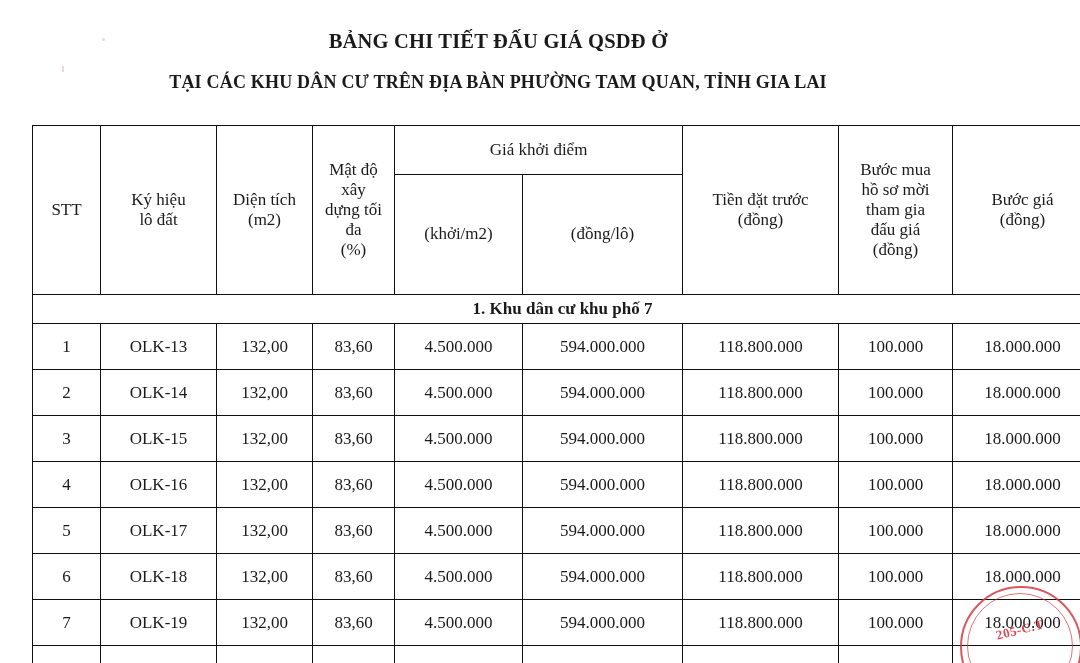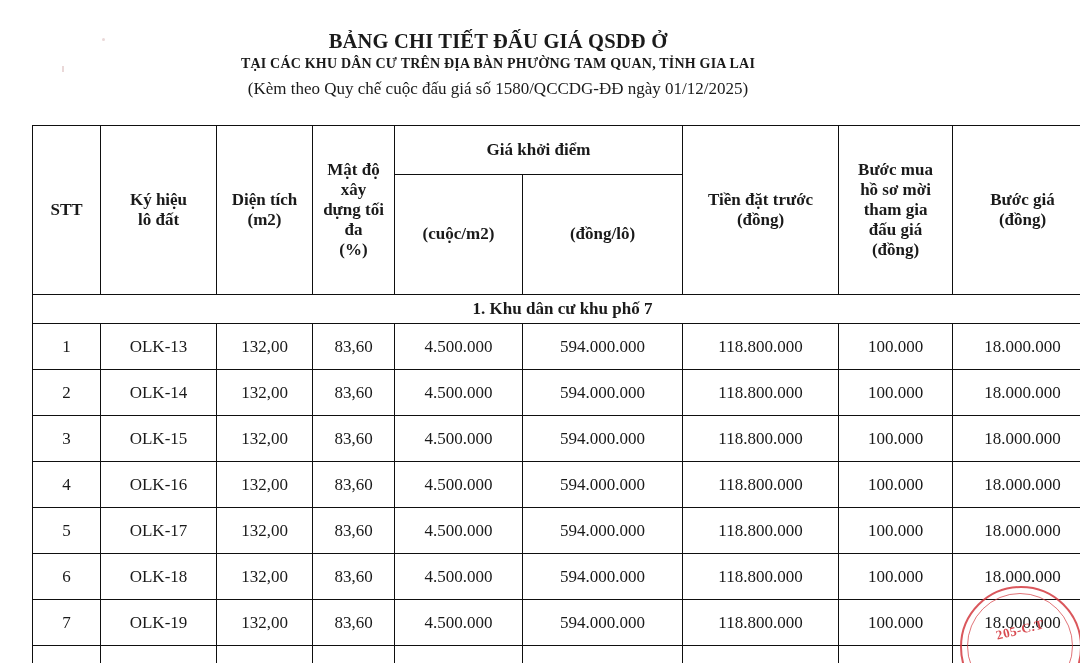--- a/index.html
+++ b/index.html
@@ -36,25 +36,25 @@
     padding-top: 28px;
     text-align: center;
   }
   .title-line-1 {
     font-size: 20.5px;
     font-weight: bold;
     letter-spacing: .2px;
     line-height: 1.28;
   }
   .title-line-2 {
-    font-size: 14px;
+    font-size: 18px;
     font-weight: bold;
     letter-spacing: .2px;
     line-height: 1.3;
-    margin-top: 1px;
+    margin-top: 17px;
   }
   .subtitle {
     font-size: 17px;
     margin-top: 5px;
     line-height: 1.3;
   }
 
   table.auction {
     position: absolute;
     left: 32px;
@@ -65,21 +65,21 @@
   }
   table.auction th,
   table.auction td {
     border: 1px solid #0f0f0f;
     text-align: center;
     vertical-align: middle;
     font-size: 17px;
     padding: 0;
   }
   table.auction thead th {
-    font-weight: bold;
+    font-weight: normal;
     line-height: 1.18;
     padding: 3px 2px;
   }
   .th-stt { height: 155px; margin-left: 48px; }
   .section-row td {
     text-align: left;
     font-weight: bold;
     font-size: 17px;
     padding: 5px 10px 6px 10px;
     height: 28px;
@@ -161,21 +161,20 @@
 <body>
 
 <div class="page">
 
   <span class="scan-mark m1"></span>
   <span class="scan-mark m2"></span>
 
   <div class="doc-header">
     <div class="title-line-1">BẢNG CHI TIẾT ĐẤU GIÁ QSDĐ Ở</div>
     <div class="title-line-2">TẠI CÁC KHU DÂN CƯ TRÊN ĐỊA BÀN PHƯỜNG TAM QUAN, TỈNH GIA LAI</div>
-    <div class="subtitle">(Kèm theo Quy chế cuộc đấu giá số 1580/QCCDG-ĐĐ ngày 01/12/2025)</div>
   </div>
 
   <table class="auction">
     <colgroup>
       <col class="col-stt">
       <col class="col-kyhieu">
       <col class="col-dientich">
       <col class="col-matdo">
       <col class="col-dongm2">
       <col class="col-donglo">
@@ -212,21 +211,21 @@
           <div>tham gia</div>
           <div>đấu giá</div>
           <div>(đồng)</div>
         </th>
         <th rowspan="2">
           <div>Bước giá</div>
           <div>(đồng)</div>
         </th>
       </tr>
       <tr>
-        <th style="height:113px">(cuộc/m2)</th>
+        <th style="height:113px">(khởi/m2)</th>
         <th>(đồng/lô)</th>
       </tr>
     </thead>
     <tbody>
       <tr class="section-row">
         <td colspan="9">1. Khu dân cư khu phố 7</td>
       </tr>
 
       <tr>
         <td>1</td>

